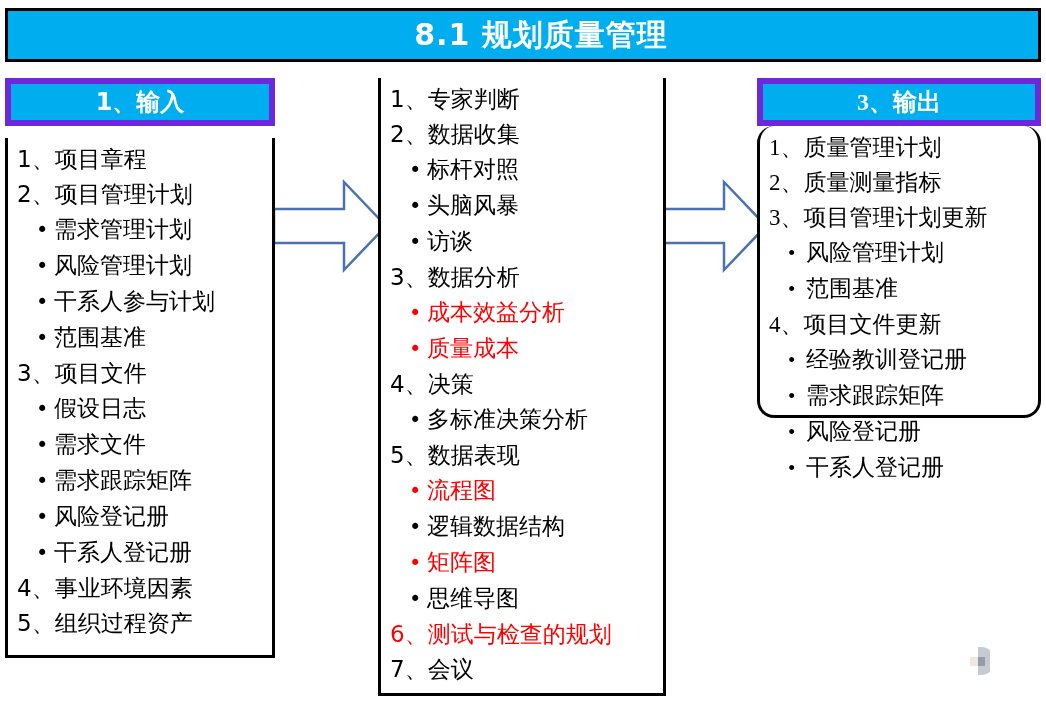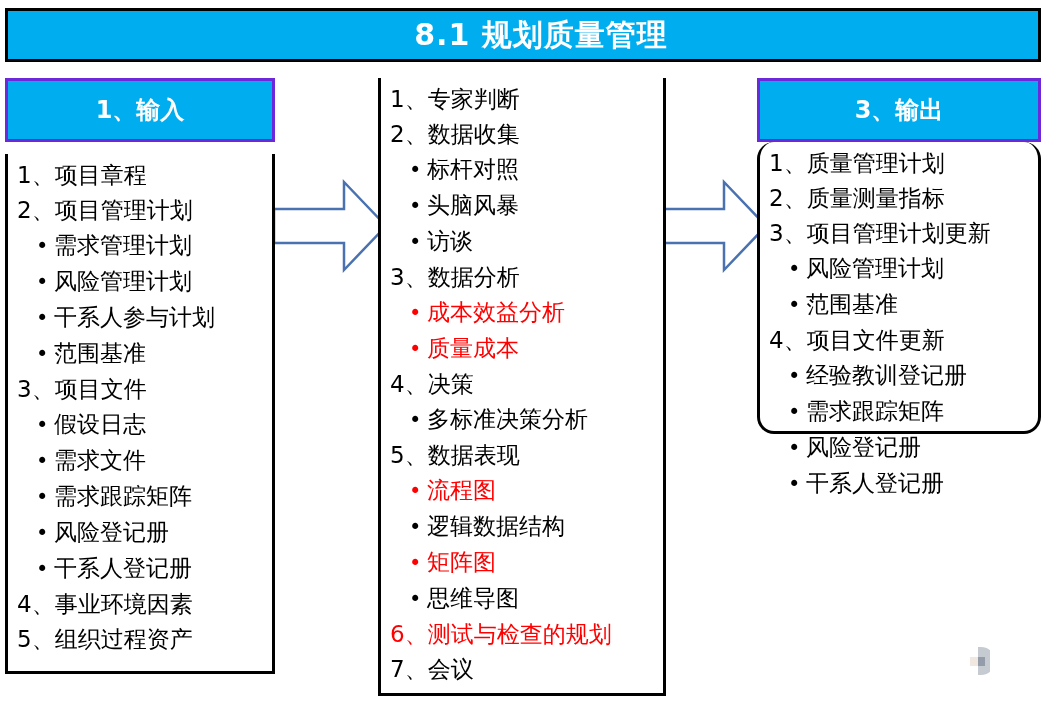--- a/index.html
+++ b/index.html
@@ -39,22 +39,22 @@
   }
 
   
   .column {
     position: absolute;
     box-sizing: border-box;
   }
   .col-header {
     box-sizing: border-box;
     background: #00ADEF;
-    border: 3px solid #6d28d9;
-    height: 64px;
+    border: 6px solid #6d28d9;
+    height: 48px;
     display: flex;
     align-items: center;
     justify-content: center;
   }
   .col-header .hdr-text {
     color: #ffffff;
     font-size: 24px;
     font-weight: bold;
     line-height: 1;
   }
@@ -107,21 +107,21 @@
   
   .arrow {
     position: absolute;
   }
   #arrow-1 { left: 272px; top: 176px; width: 118px; height: 100px; z-index: 1; }
   #arrow-2 { left: 652px; top: 176px; width: 118px; height: 100px; z-index: 0; }
 
   
   #col-tools { z-index: 2; }
   #col-input { z-index: 2; }
-  #col-output { z-index: 2; }
+  #col-output { z-index: 2; font-family: Liberation Serif, serif; }
 
   
   #watermark {
     position: absolute;
     left: 968px;
     top: 645px;
     width: 22px;
     height: 32px;
   }
 </style>

